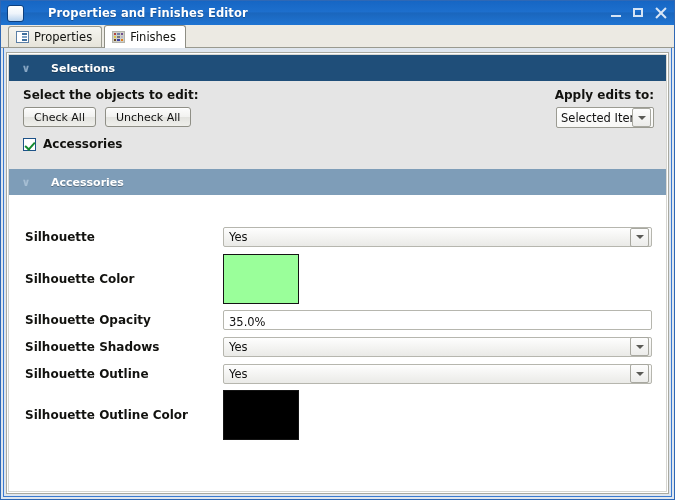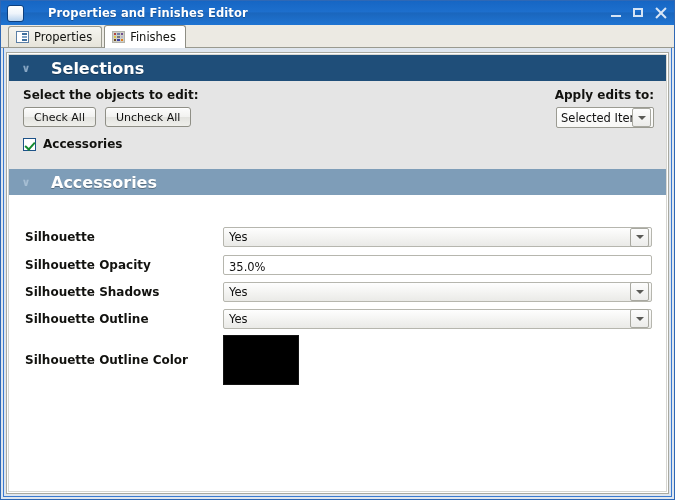--- a/index.html
+++ b/index.html
@@ -206,21 +206,21 @@
     width: 22px;
     text-align: center;
     font-size: 11px;
     color: #86a5c3;
     font-weight: bold;
     flex: 0 0 22px;
   }
   .group-header.steel .chev { color: #a6bed3; }
   .group-title {
     color: #ffffff;
-    font-size: 16px;
+    font-size: 11px;
     font-weight: bold;
     margin-left: 14px;
     text-shadow: 0 1px 0 rgba(0,0,0,0.3);
   }
 
   
   .sel-body {
     background: #e5e5e5;
     padding: 6px 0 6px 0;
     position: relative;
@@ -473,20 +473,26 @@
           <div class="field-area">
             <div class="combo">
               <span class="cv">Yes</span>
               <span class="combo-btn">
                   <span class="arrow-dn"></span>
                 </span>
             </div>
           </div>
         </div>
 
+        <div class="row" style="height:55px;">
+          <div class="row-label">Silhouette Color</div>
+          <div class="field-area">
+            <div class="swatch" id="swatch-silhouette-color" style="background: rgb(154, 255, 154);"></div>
+          </div>
+        </div>
 
         <div class="row" style="height:27px;">
           <div class="row-label">Silhouette Opacity</div>
           <div class="field-area">
             <div class="textfield">
               <span class="tv">35.0%</span>
             </div>
           </div>
         </div>
 

